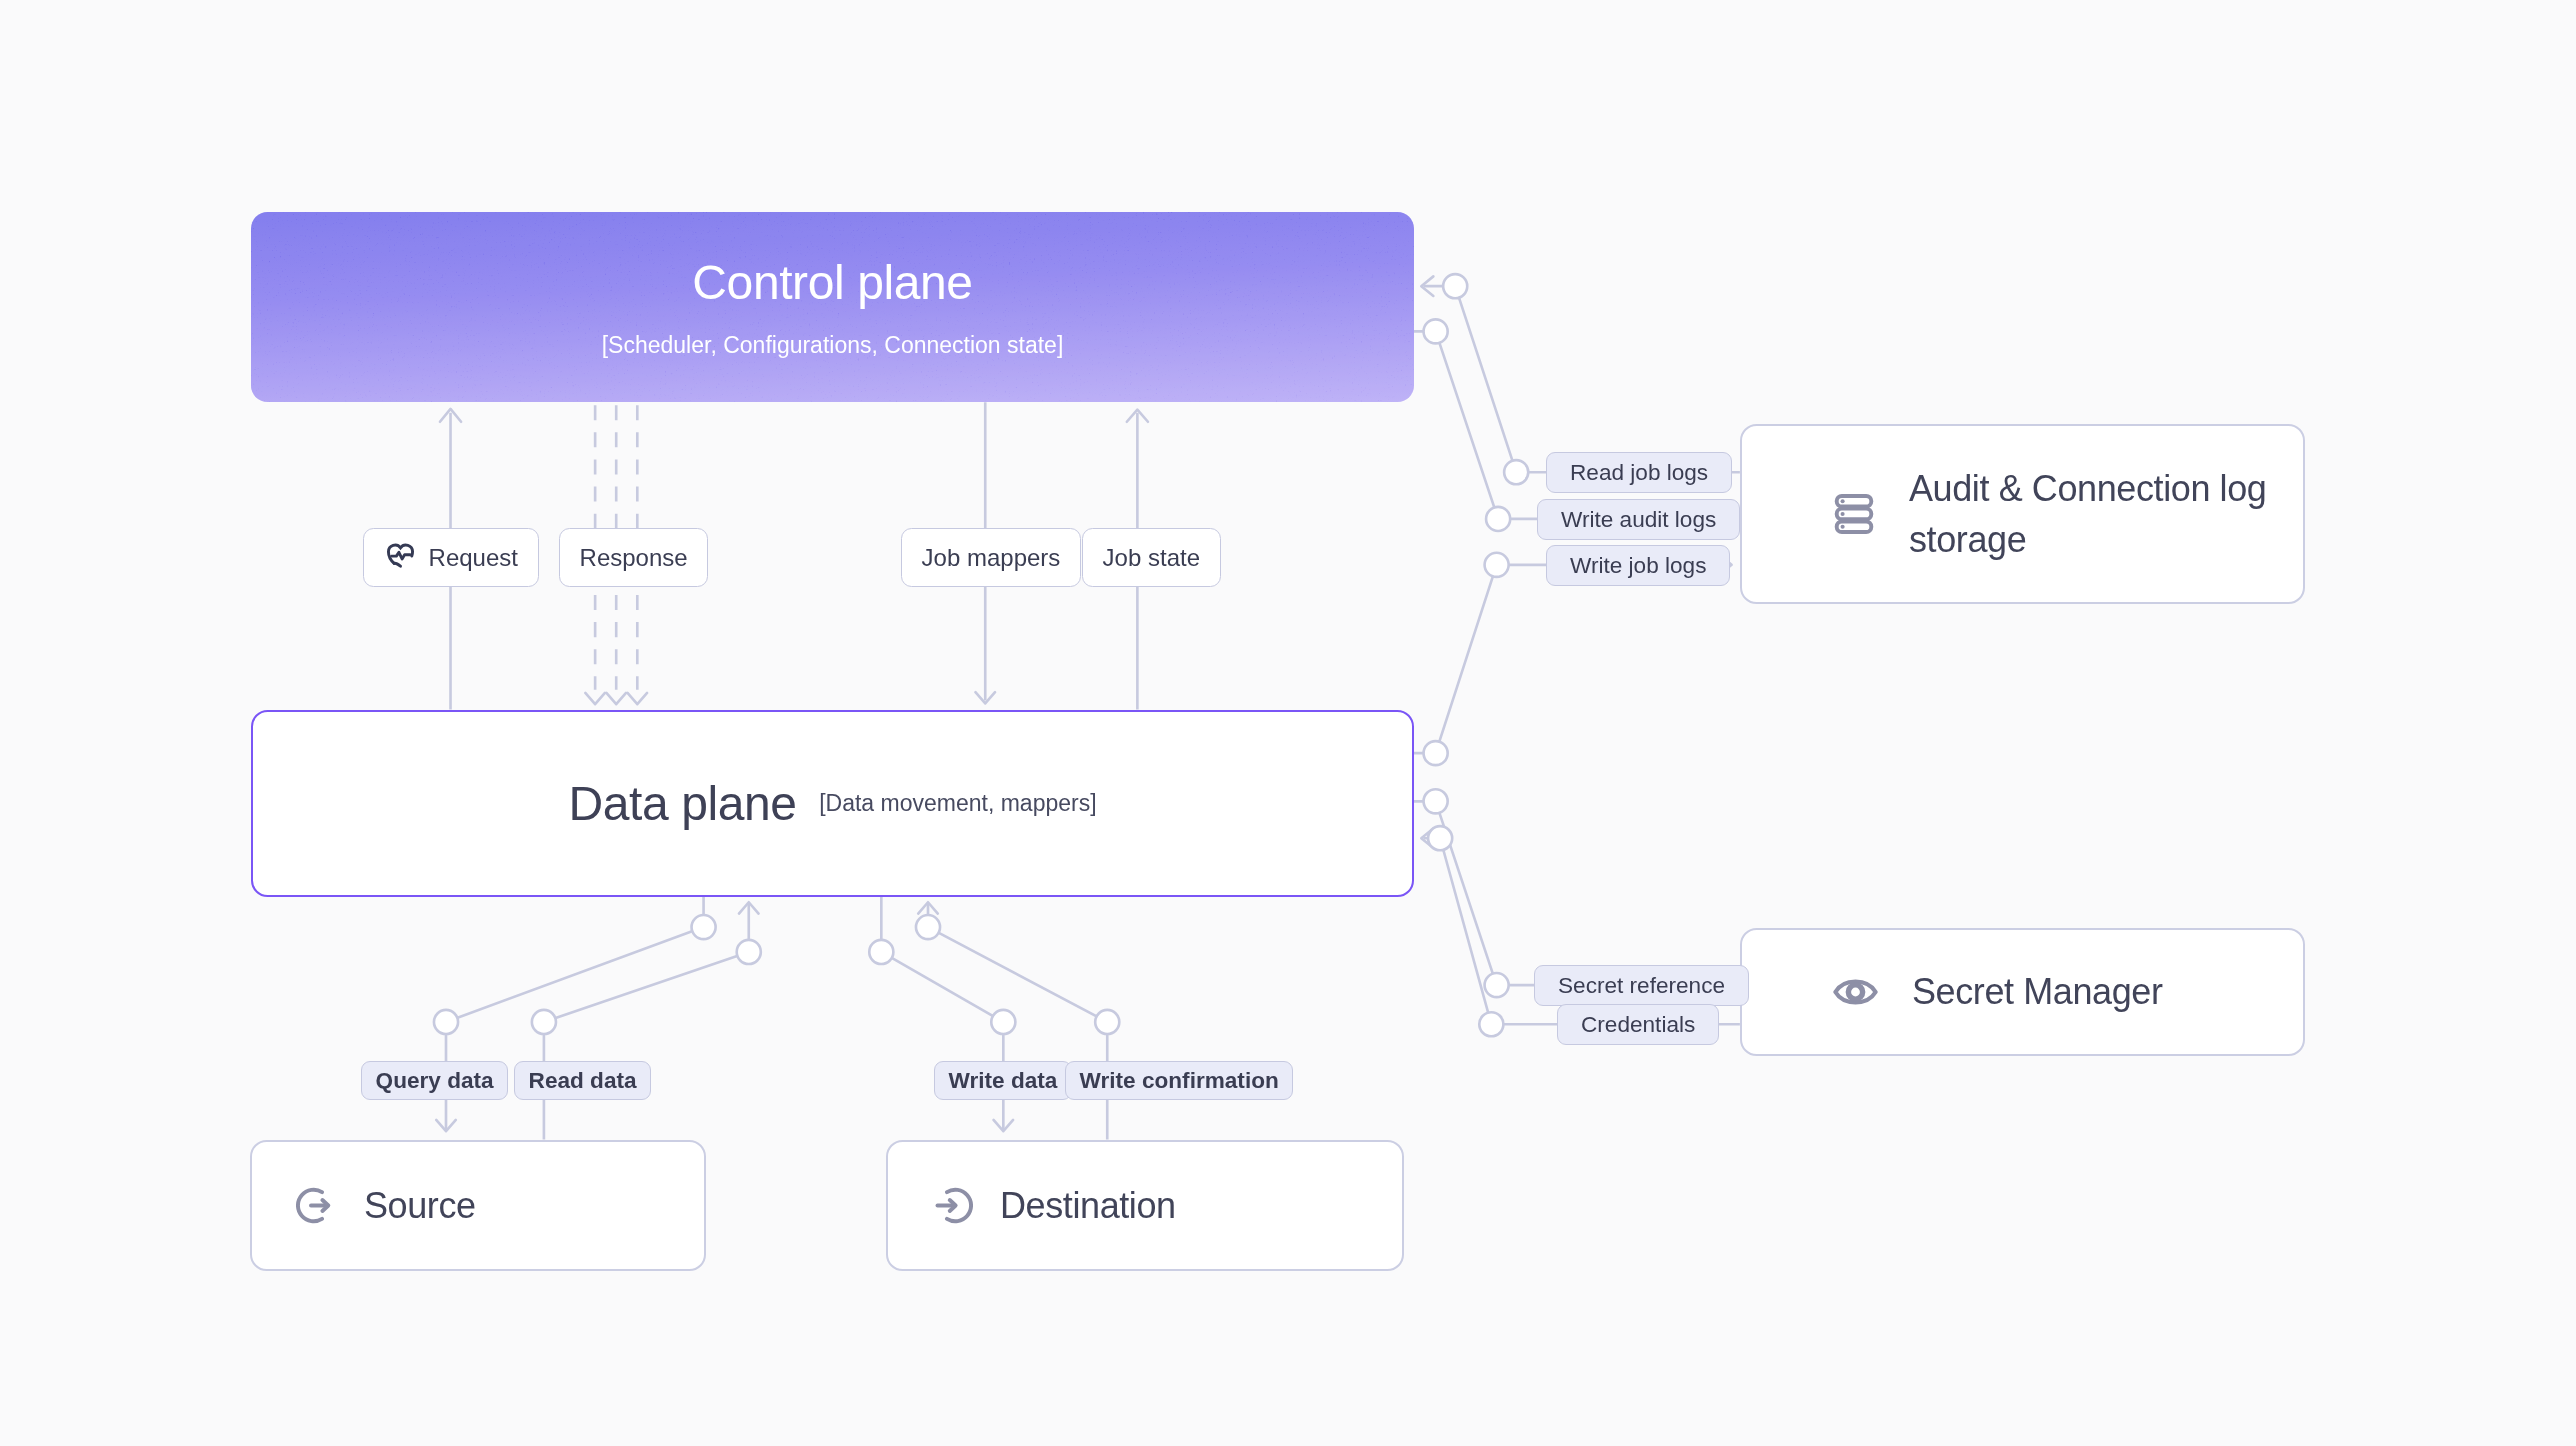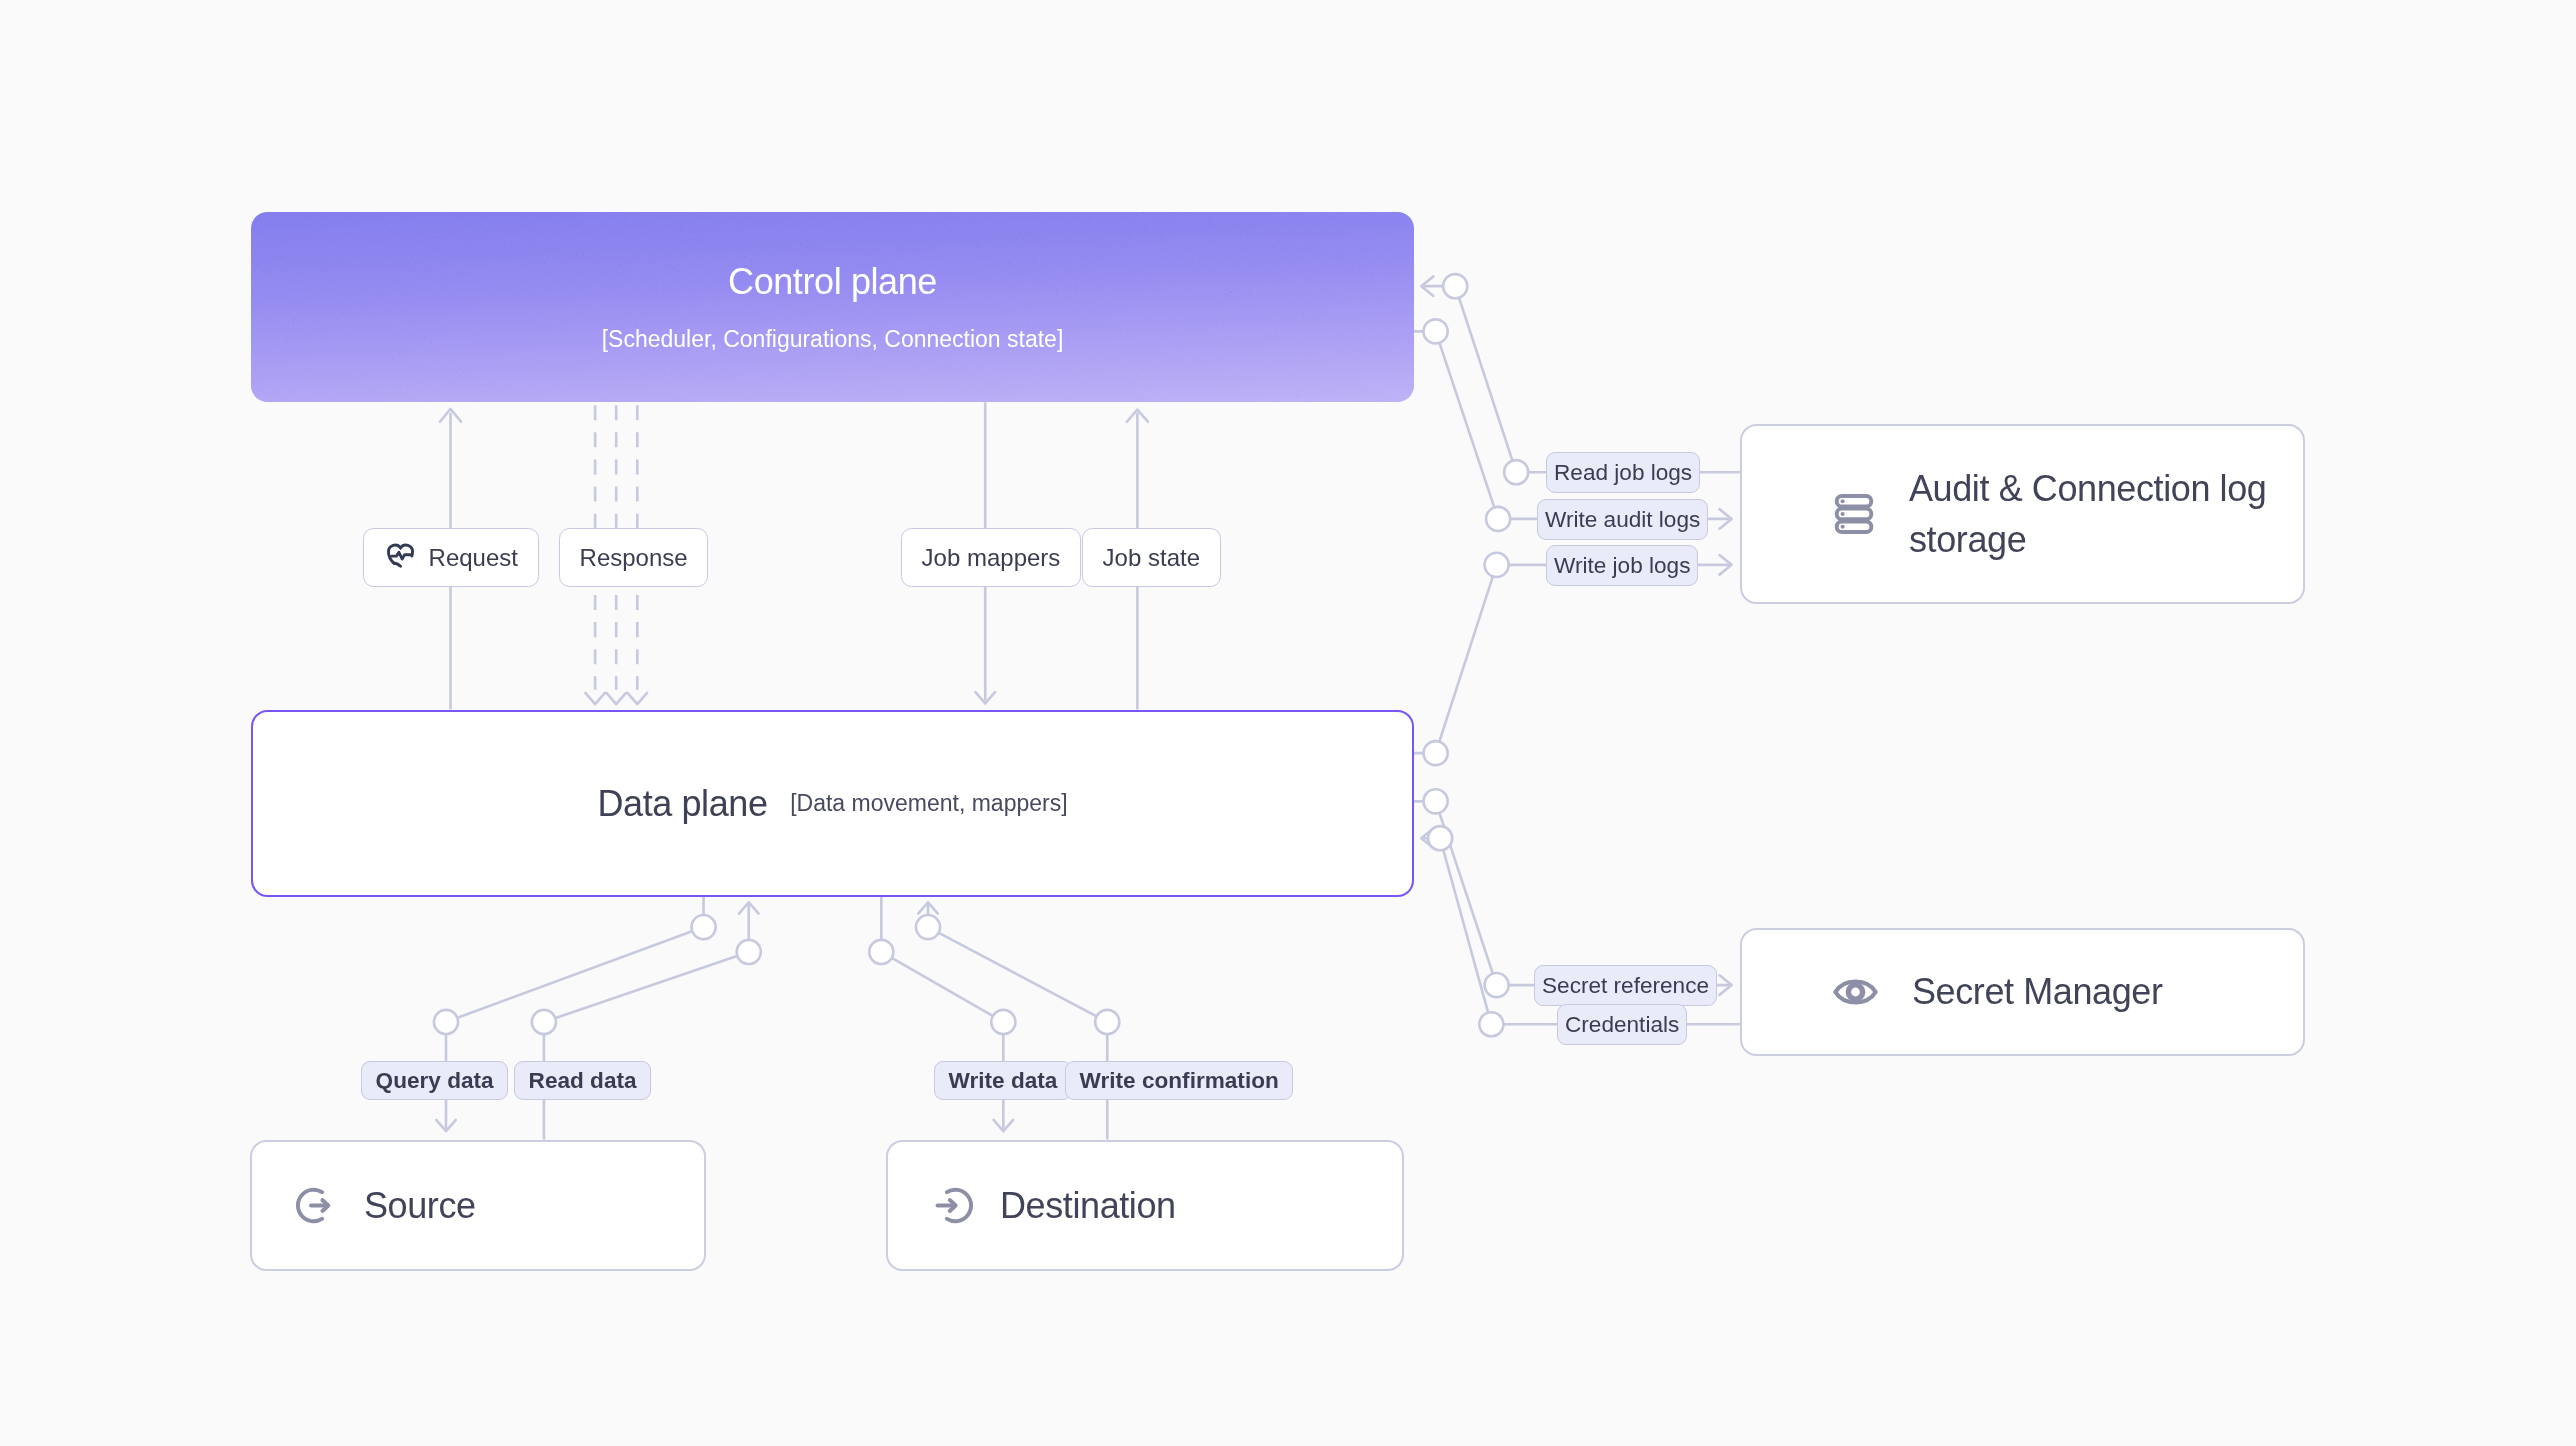--- a/index.html
+++ b/index.html
@@ -10,39 +10,39 @@
     color:#3E4156;
   }
   svg.wires { position:absolute; left:0; top:0; z-index:1; }
   .wire { fill:none; stroke:#C7CADF; stroke-width:3.5; }
   .wire.dashed { stroke-dasharray:20 16; }
   .chev { fill:none; stroke:#C7CADF; stroke-width:3.5; stroke-linecap:round; stroke-linejoin:round; }
   .node-dot { fill:#FFFFFF; stroke:#C7CADF; stroke-width:3.5; }
 
   .box { position:absolute; background:#FFFFFF; border:2.3px solid #CBCEE3; border-radius:16.6px; z-index:2; box-sizing:border-box; }
   .box.plane { display:flex; flex-direction:row; align-items:center; justify-content:center; gap:22.6px; }
-  .plane-title { font-size:36px; font-weight:500; letter-spacing:-0.4px; color:#3E4156; }
+  .plane-title { font-size:48px; font-weight:500; letter-spacing:-0.4px; color:#3E4156; }
   .plane-sub { font-size:23px; font-weight:400; color:#474A60; }
 
   .box.control { border:none; background:linear-gradient(178deg,#6660E8 0%, #7A6FEC 38%, #9587F0 72%, #AC9DF4 100%); overflow:hidden; }
   .box.control .plane-title, .box.control .plane-sub { color:#FFFFFF; }
   .grain { position:absolute; inset:0; filter:url(#grainF); opacity:0.5; mix-blend-mode:soft-light; pointer-events:none; }
   .box.control .content { position:relative; display:flex; flex-direction:column; align-items:center; justify-content:center; gap:22.6px; width:100%; height:100%; }
 
   .box.data { border-color:#7A55F6; }
 
   .box.leaf { display:flex; align-items:center; gap:27px; padding-left:44px; }
   .leaf-title { font-size:36px; font-weight:500; letter-spacing:-0.4px; color:#414459; line-height:1.42; }
   .leaf .icn { flex:0 0 auto; display:flex; }
 
   .tag { position:absolute; z-index:3; display:inline-flex; align-items:center; justify-content:center;
          background:#FFFFFF; border:1.9px solid #C6C9E0; border-radius:10.5px; box-sizing:border-box;
          color:#3A3D52; white-space:nowrap; }
   .tag.mid { height:59px; padding:0 19.6px; font-size:24px; gap:12px; }
-  .tag.tint { height:41px; padding:0 7px; font-size:22.6px; background:#E9EBF8; border-radius:9px; border-width:1.5px; }
+  .tag.tint { height:41px; padding:0 23px; font-size:22.6px; background:#E9EBF8; border-radius:9px; border-width:1.5px; }
   .tag.bottom { height:39px; padding:0 13.6px;font-weight:bold; }
 </style>
 </head>
 <body>
 
 <div class="stage">
 
   <svg width="0" height="0" style="position:absolute" aria-hidden="true">
     <defs>
       <filter id="grainF" x="0" y="0" width="100%" height="100%">

